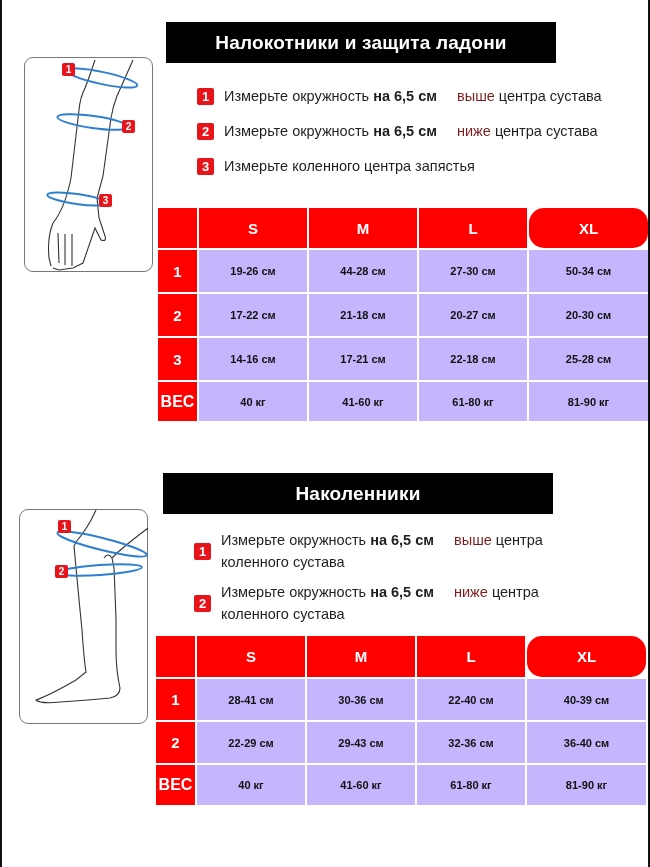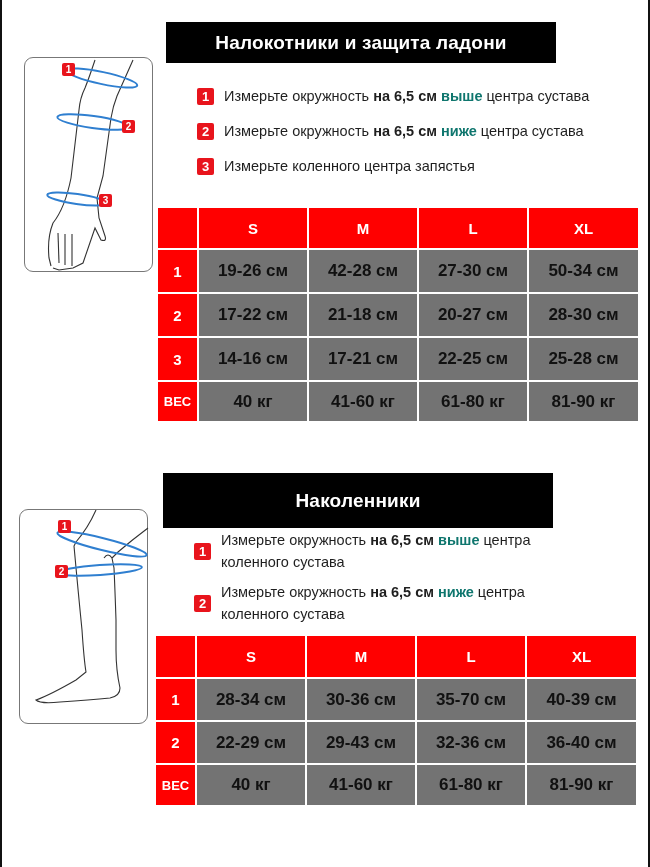--- a/index.html
+++ b/index.html
@@ -7,21 +7,21 @@
   body { position: relative; font-family: "Liberation Sans", "DejaVu Sans", sans-serif; color: #1a1a1a; }
   .edge-left { position: absolute; left: 0; top: 0; width: 2px; height: 867px; background: #111; }
   .edge-right { position: absolute; right: 0; top: 0; width: 2px; height: 867px; background: #111; }
 
   .title-bar {
     position: absolute; background: #000; color: #fff;
     display: flex; align-items: center; justify-content: center;
     font-weight: bold; font-size: 19px; letter-spacing: 0.2px; text-align: center;
   }
   #title1 { left: 166px; top: 22px; width: 390px; height: 41px; }
-  #title2 { left: 163px; top: 473px; width: 390px; height: 55px; }
+  #title2 { left: 163px; top: 473px; width: 390px; height: 41px; }
 
   .illus {
     position: absolute; border: 1.5px solid #777; border-radius: 9px; background: #fff;
   }
   #illus1 { left: 24px; top: 57px; width: 129px; height: 215px; }
   #illus2 { left: 19px; top: 509px; width: 129px; height: 215px; }
   .illus svg { position: absolute; left: 0; top: 0; }
 
   .mini-badge {
     position: absolute; width: 13px; height: 13px; background: #e8141c; color: #fff;
@@ -29,36 +29,36 @@
     border-radius: 2px;
   }
 
   .instr { position: absolute; display: flex; align-items: flex-start; font-size: 14.5px; line-height: 22px; color: #1f1f1f; }
   .badge {
     width: 17px; height: 17px; background: #e8141c; color: #fff; border-radius: 2px;
     font-weight: bold; font-size: 13px; display: flex; align-items: center; justify-content: center;
     flex: 0 0 17px; margin-right: 10px; margin-top: 3px;
   }
   .instr .b { font-weight: bold; }
-  .instr .r { font-weight: bold; color: #0f766e; }
+  .instr .r { font-weight: normal; color: #7f1d1d; margin-left: 16px; }
   .instr.two-line .badge { margin-top: 14px; }
 
   .size-table { position: absolute; border-collapse: separate; border-spacing: 2px; }
   .size-table td, .size-table th { text-align: center; vertical-align: middle; }
   .size-table th { background: #ff0000; color: #fff; font-weight: bold; font-size: 15px; }
   .size-table td.rowhead { background: #ff0000; color: #fff; font-weight: bold; font-size: 15px; }
-  .size-table td.rowhead.small { font-size: 13px; }
-  .size-table td.val { background: #737373; color: #111; font-weight: bold; font-size: 17px; }
+  .size-table td.rowhead.small { font-size: 16px; }
+  .size-table td.val { background: #c4b5fd; color: #111; font-weight: bold; font-size: 11px; }
   #table1 { left: 156px; top: 206px; }
   #table2 { left: 154px; top: 634px; }
   .c0 { width: 39px; }
   .c1 { width: 108px; }
   .c2 { width: 108px; }
   .c3 { width: 108px; }
-  .c4 { width: 109px; }
+  .c4 { width: 119px; border-radius: 15px; }
 </style>
 </head>
 <body>
 
 <div class="edge-left"></div>
 <div class="edge-right"></div>
 
 <div id="title1" class="title-bar">Налокотники и защита ладони</div>
 
 <div id="illus1" class="illus">
@@ -99,36 +99,36 @@
       <tr style="height:40px;">
     <th class="c0"></th>
     <th class="c1">S</th>
     <th class="c2">M</th>
     <th class="c3">L</th>
     <th class="c4">XL</th>
   </tr>
   <tr style="height:42px;">
     <td class="rowhead">1</td>
     <td class="val">19-26 см</td>
-    <td class="val">42-28 см</td>
+    <td class="val">44-28 см</td>
     <td class="val">27-30 см</td>
     <td class="val">50-34 см</td>
   </tr>
   <tr style="height:42px;">
     <td class="rowhead">2</td>
     <td class="val">17-22 см</td>
     <td class="val">21-18 см</td>
     <td class="val">20-27 см</td>
-    <td class="val">28-30 см</td>
+    <td class="val">20-30 см</td>
   </tr>
   <tr style="height:42px;">
     <td class="rowhead">3</td>
     <td class="val">14-16 см</td>
     <td class="val">17-21 см</td>
-    <td class="val">22-25 см</td>
+    <td class="val">22-18 см</td>
     <td class="val">25-28 см</td>
   </tr>
   <tr style="height:39px;">
     <td class="rowhead small">ВЕС</td>
     <td class="val">40 кг</td>
     <td class="val">41-60 кг</td>
     <td class="val">61-80 кг</td>
     <td class="val">81-90 кг</td>
   </tr>
 </tbody>
@@ -170,23 +170,23 @@
   <tbody>
       <tr style="height:41px;">
     <th class="c0"></th>
     <th class="c1">S</th>
     <th class="c2">M</th>
     <th class="c3">L</th>
     <th class="c4">XL</th>
   </tr>
   <tr style="height:41px;">
     <td class="rowhead">1</td>
-    <td class="val">28-34 см</td>
+    <td class="val">28-41 см</td>
     <td class="val">30-36 см</td>
-    <td class="val">35-70 см</td>
+    <td class="val">22-40 см</td>
     <td class="val">40-39 см</td>
   </tr>
   <tr style="height:41px;">
     <td class="rowhead">2</td>
     <td class="val">22-29 см</td>
     <td class="val">29-43 см</td>
     <td class="val">32-36 см</td>
     <td class="val">36-40 см</td>
   </tr>
   <tr style="height:40px;">

